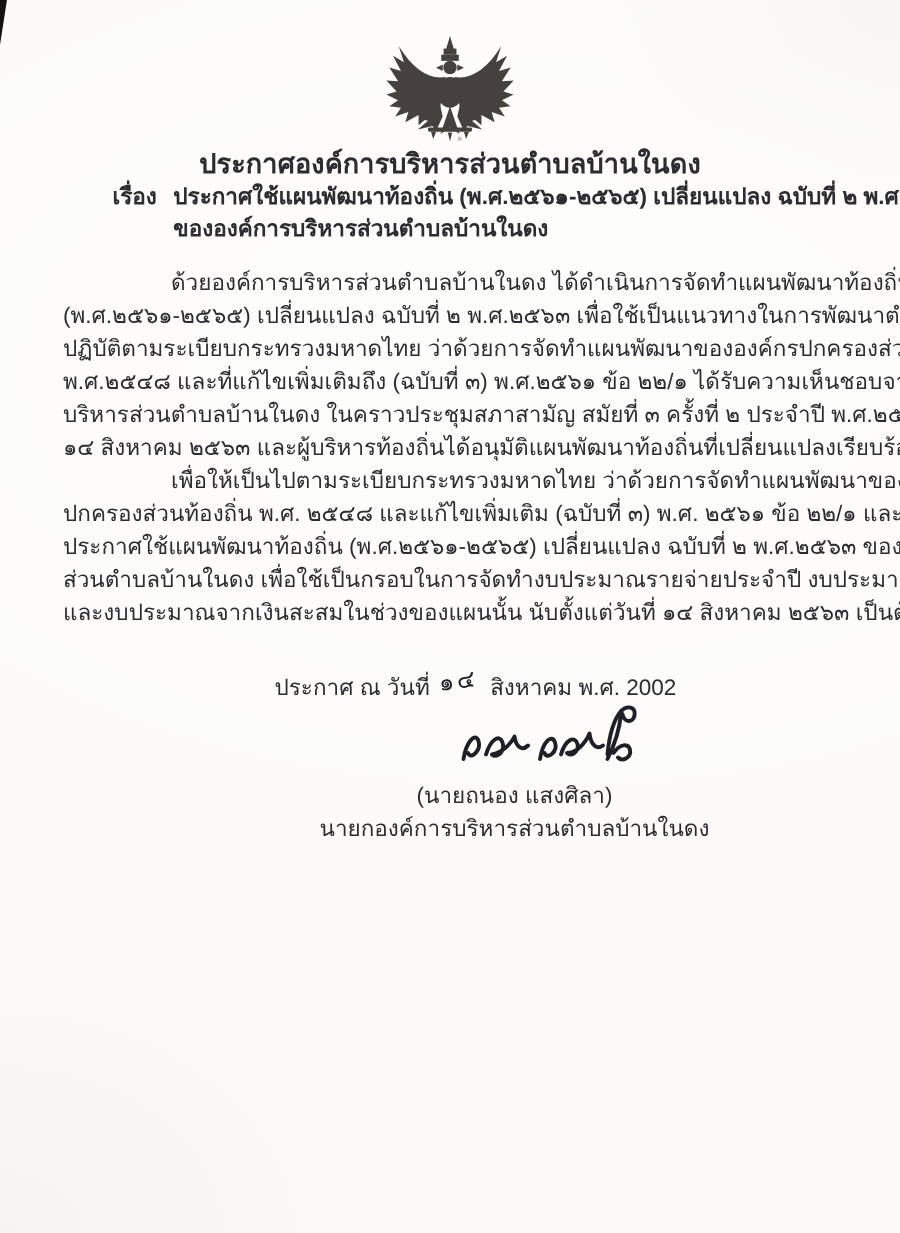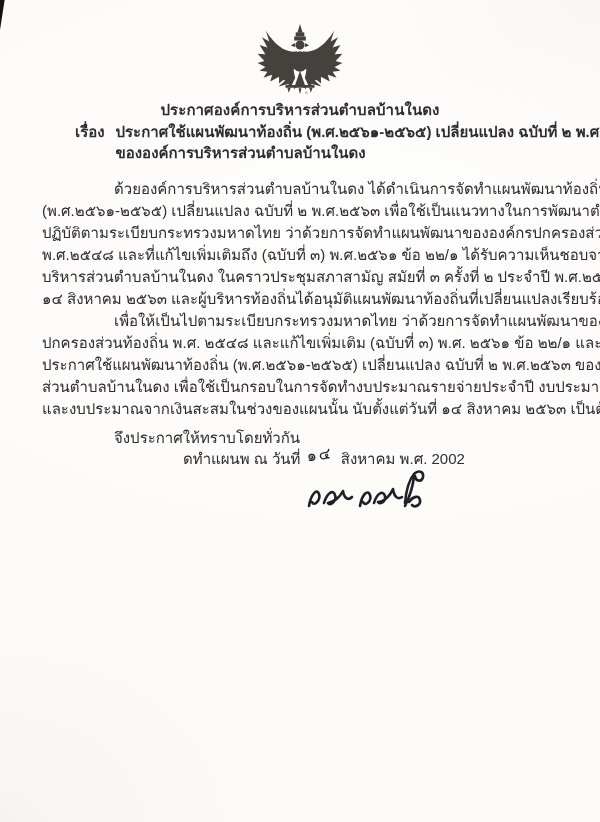--- a/index.html
+++ b/index.html
@@ -27,21 +27,21 @@
   .speck{
     position:absolute;top:91px;left:305px;width:3px;height:3px;border-radius:50%;
     background:#8a8880;opacity:.45;
   }
   .emblem{
     position:absolute;top:24px;left:50%;transform:translateX(-50%);
     width:96px;height:78px;
   }
   .title-block{
     position:absolute;top:99px;left:0;width:600px;
-    text-align:center;font-weight:bold;font-size:15px;line-height:21px;
+    text-align:center;font-weight:bold;font-size:18px;line-height:21px;
     letter-spacing:.1px;
   }
   .subject-row{
     position:absolute;top:121px;left:75px;
     display:flex;gap:11px;
     font-weight:bold;font-size:15px;line-height:21px;
     text-align:left;white-space:nowrap;
   }
   .subject-lines div{white-space:nowrap;}
   .para{
@@ -133,32 +133,35 @@
   </div>
 
   <div class="para p2">
     <div class="indent">เพื่อให้เป็นไปตามระเบียบกระทรวงมหาดไทย ว่าด้วยการจัดทำแผนพัฒนาขององค์กร</div>
     <div>ปกครองส่วนท้องถิ่น พ.ศ. ๒๕๔๘ และแก้ไขเพิ่มเติม (ฉบับที่ ๓) พ.ศ. ๒๕๖๑  ข้อ ๒๒/๑ และข้อ ๒๔ จึง</div>
     <div>ประกาศใช้แผนพัฒนาท้องถิ่น (พ.ศ.๒๕๖๑-๒๕๖๕) เปลี่ยนแปลง ฉบับที่ ๒ พ.ศ.๒๕๖๓ ขององค์การบริหาร</div>
     <div>ส่วนตำบลบ้านในดง เพื่อใช้เป็นกรอบในการจัดทำงบประมาณรายจ่ายประจำปี งบประมาณรายจ่ายเพิ่มเติม</div>
     <div>และงบประมาณจากเงินสะสมในช่วงของแผนนั้น นับตั้งแต่วันที่ ๑๔ สิงหาคม ๒๕๖๓ เป็นต้นไป</div>
   </div>
 
-  <div class="closing">จึงประกาศให้ทราบโดยทั่วกัน</div>
 
   <div class="dateline">
-    <span>ดทำแผนพ  ณ  วันที่</span><span class="hand-day">๑๔</span><span>สิงหาคม พ.ศ. 2002</span>
+    <span>ประกาศ  ณ  วันที่</span><span class="hand-day">๑๔</span><span>สิงหาคม พ.ศ. 2002</span>
   </div>
 
   <svg class="signature-svg" viewBox="0 0 126 52">
     <g fill="none" stroke="#1f1f27" stroke-width="2.6" stroke-linecap="round" stroke-linejoin="round">
       <path d="M7 40 C9 28 15 22 17 28 C19 34 12 41 10 36"></path>
       <path d="M22 37 C25 27 31 23 33 29 C35 35 29 40 26 37 C32 36 38 31 41 25 C42 32 46 35 50 31"></path>
       <path d="M58 40 C60 28 66 23 68 29 C70 35 63 41 61 36"></path>
       <path d="M72 37 C75 27 81 24 83 30 C84 35 79 39 76 36 C82 36 88 30 91 23 C92 31 96 34 100 31"></path>
       <path d="M103 37 C104 26 107 14 112 8 C116 4 122 5 121 11 C120 16 114 16 113 10"></path>
       <path d="M112 10 C111 20 107 32 103 40"></path>
       <path d="M107 36 C111 30 117 29 118 34 C119 39 113 42 110 39"></path>
     </g>
   </svg>
 
+  <div class="sig-block">
+    <div>(นายถนอง  แสงศิลา)</div>
+    <div>นายกองค์การบริหารส่วนตำบลบ้านในดง</div>
+  </div>
 
 </div>
 
 </body></html>

